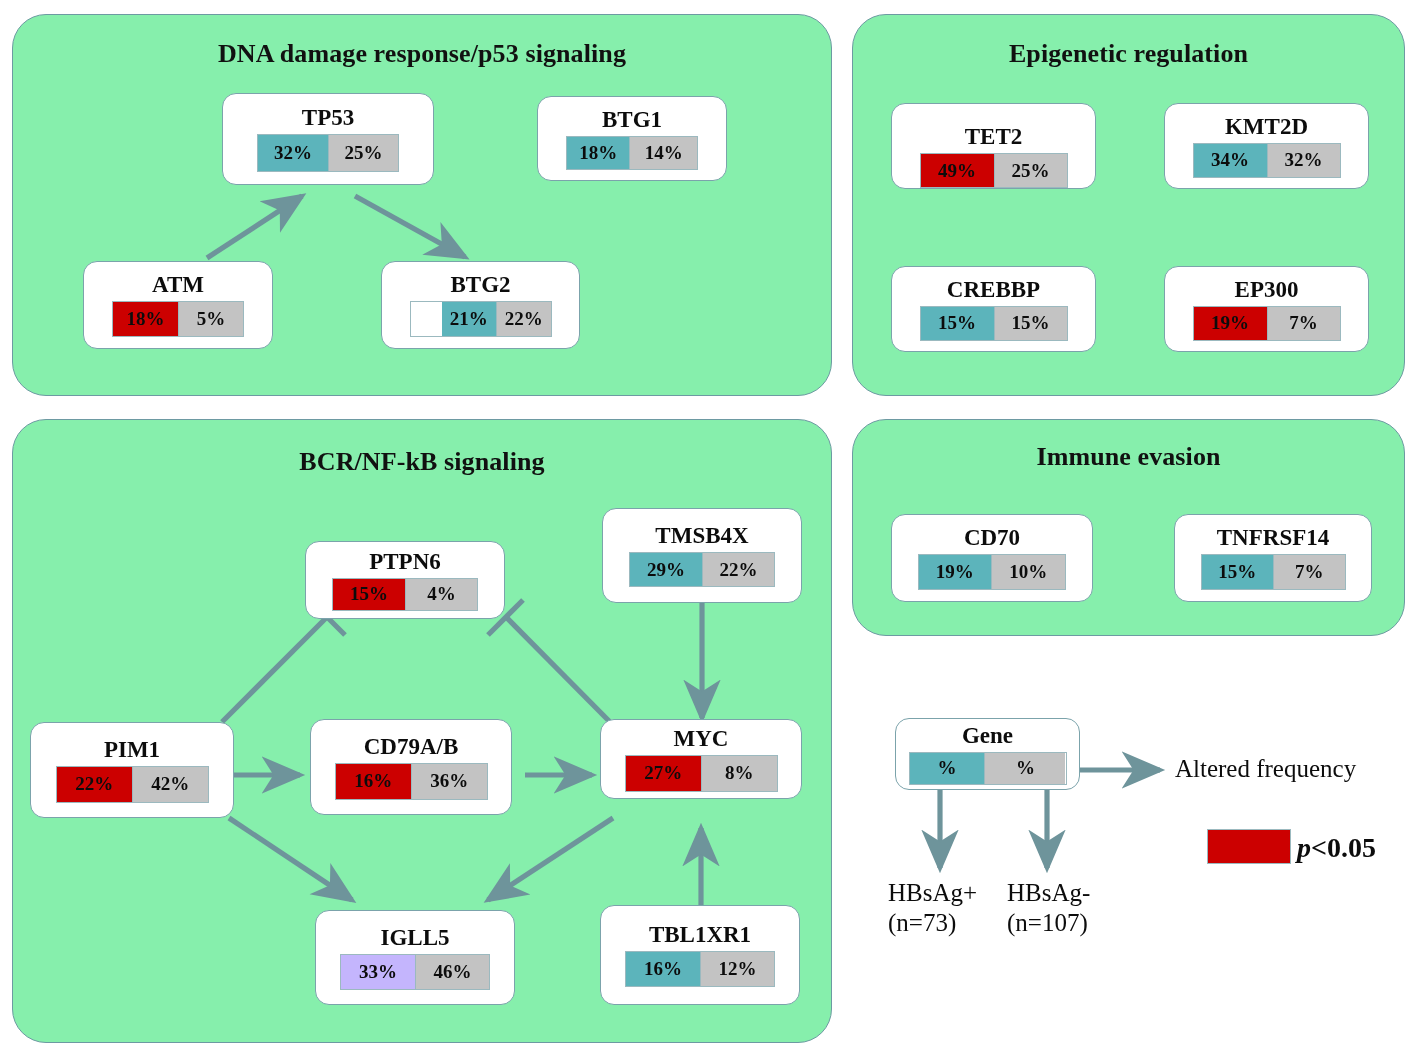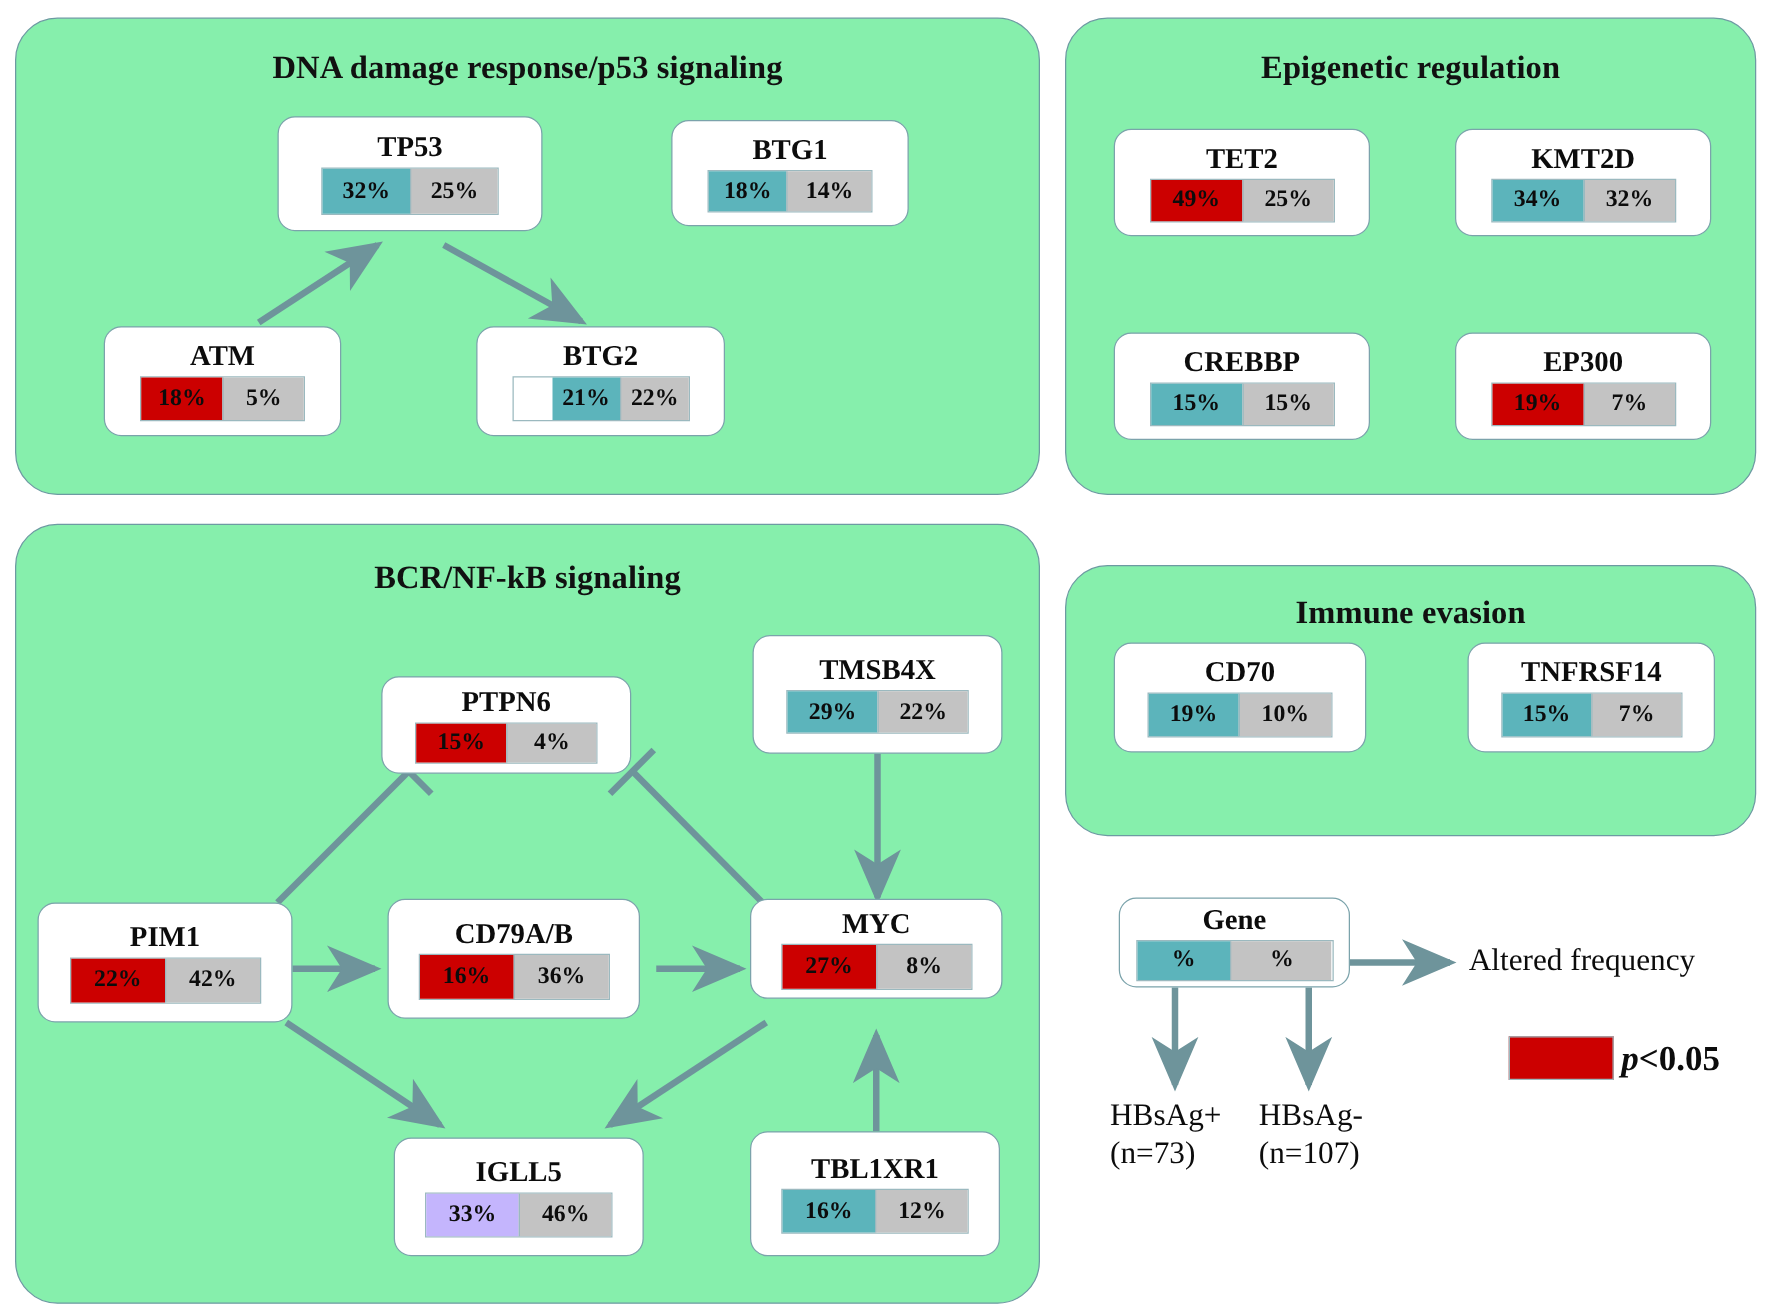--- a/index.html
+++ b/index.html
@@ -45,21 +45,21 @@
 </div>
 
 <div class="panel" style="left:852px;top:14px;width:553px;height:382px;">
   <div class="panel-title" style="top:24px;">Epigenetic regulation</div>
 </div>
 
 <div class="panel" style="left:12px;top:419px;width:820px;height:624px;">
   <div class="panel-title" style="top:27px;">BCR/NF-kB signaling</div>
 </div>
 
-<div class="panel" style="left:852px;top:419px;width:553px;height:217px;margin-top:33px;">
+<div class="panel" style="left:852px;top:419px;width:553px;height:217px;">
   <div class="panel-title" style="top:22px;">Immune evasion</div>
 </div>
 
 <svg id="edges" viewBox="0 0 1417 1052" xmlns="http://www.w3.org/2000/svg">
   <defs>
     <marker id="ah" markerWidth="9" markerHeight="8" refX="7.4" refY="4" orient="auto" markerUnits="strokeWidth">
       <path d="M0,0.4 L8.4,4 L0,7.6 L2.3,4 Z" fill="#6e949b"></path>
     </marker>
   </defs>
   <g stroke="#6e949b" stroke-width="5.2" fill="none">
@@ -117,21 +117,21 @@
 </div>
 
 <div class="node" style="left:381px;top:261px;width:199px;height:88px;">
   <div class="node-label">BTG2</div>
   <div class="bar" style="width:142px;height:36px;padding-left:31px;">
     <div class="cell left" style="width:50%;background:#5cb4bb;">21%</div>
     <div class="cell right" style="width:50%;">22%</div>
   </div>
 </div>
 
-<div class="node" style="left:891px;top:103px;width:205px;height:86px;">
+<div class="node" style="left:891px;top:103px;width:205px;height:86px;justify-content:flex-end;">
   <div class="node-label">TET2</div>
   <div class="bar" style="width:148px;height:35px;">
     <div class="cell left" style="width:50%;background:#cc0000;">49%</div>
     <div class="cell right" style="width:50%;">25%</div>
   </div>
 </div>
 
 <div class="node" style="left:1164px;top:103px;width:205px;height:86px;">
   <div class="node-label">KMT2D</div>
   <div class="bar" style="width:148px;height:35px;">

